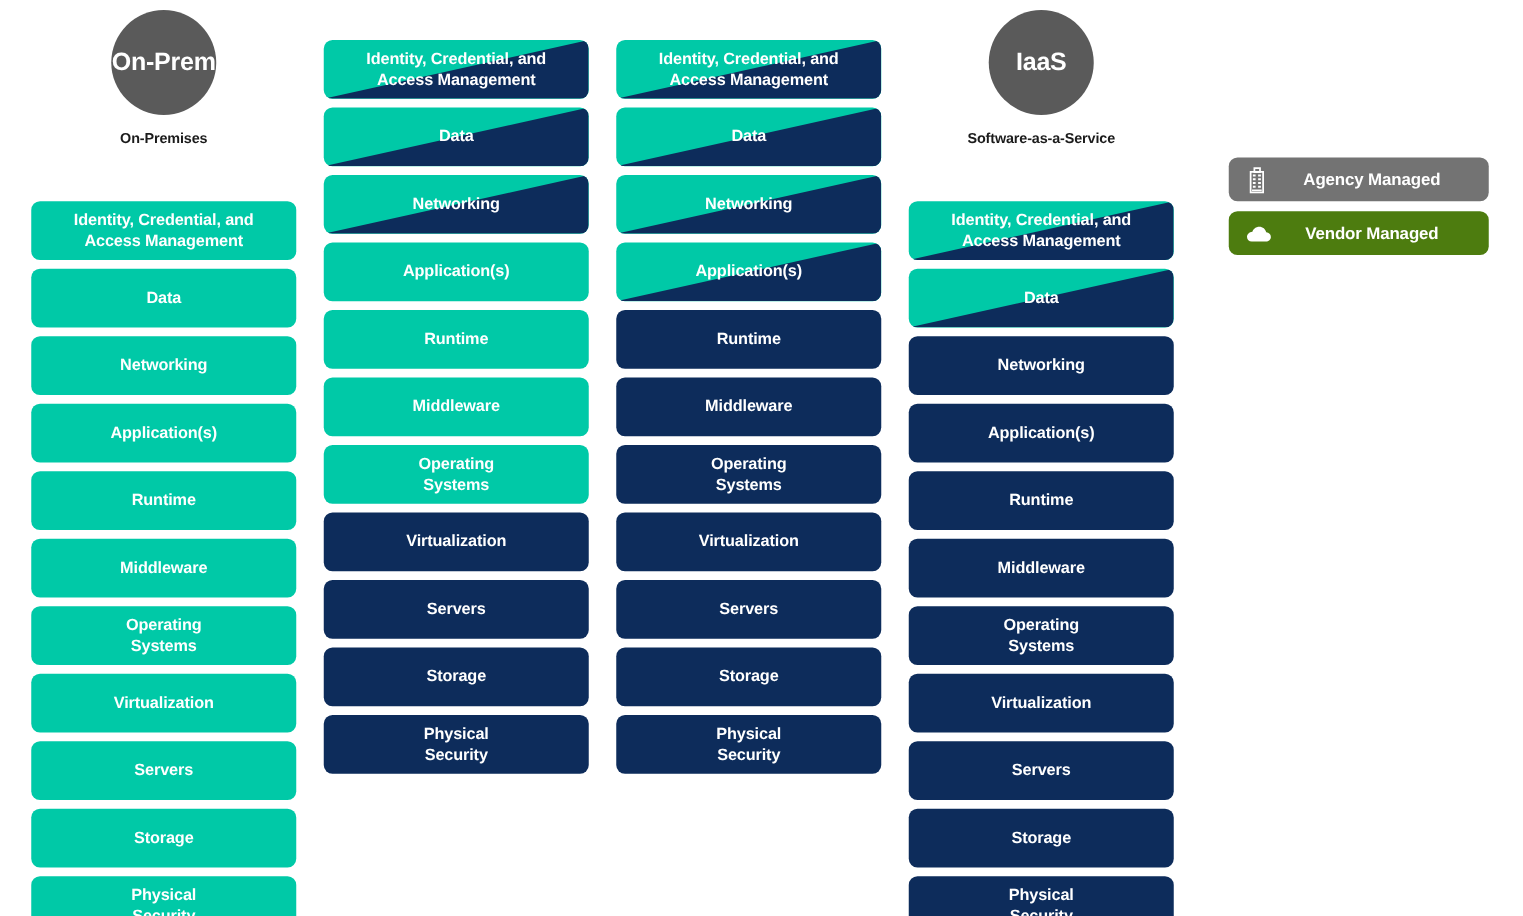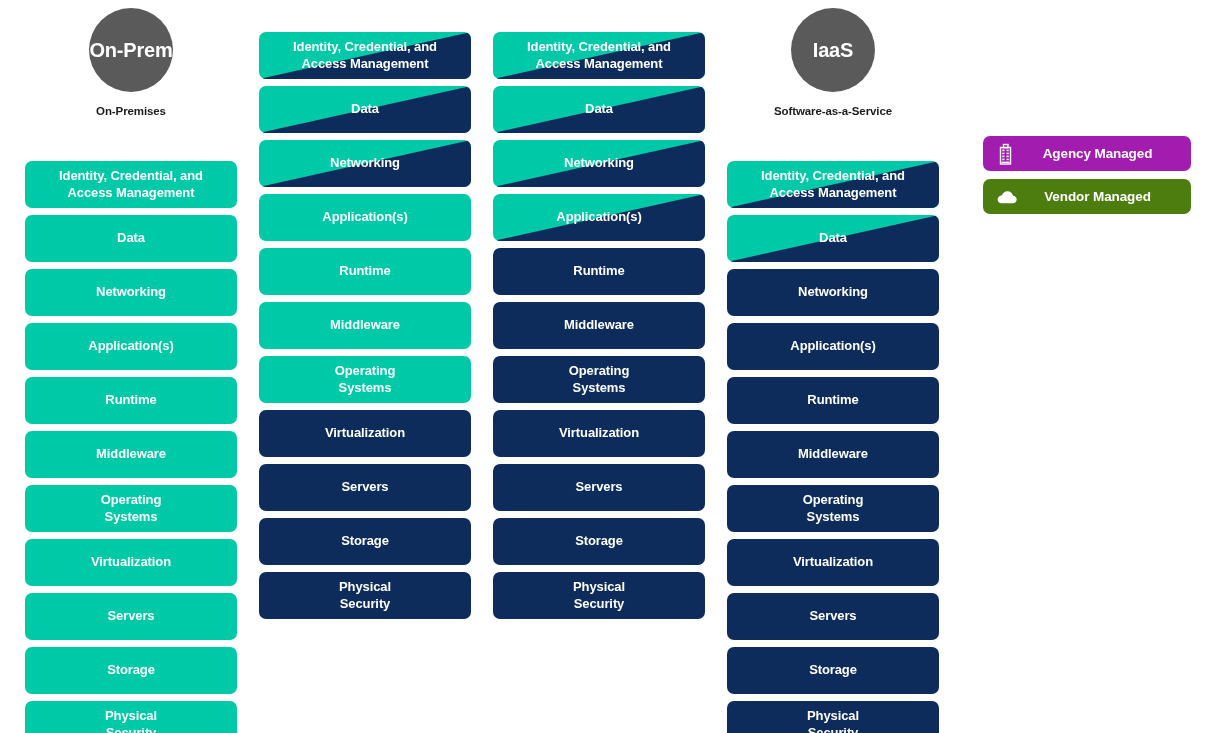--- a/index.html
+++ b/index.html
@@ -127,21 +127,21 @@
   }
 
   .legend-item {
     height: 35px;
     border-radius: 7px;
     display: flex;
     align-items: center;
     padding-left: 13px;
   }
 
-  .legend-agency { background: #a21caf; margin-top: 10px; }
+  .legend-agency { background: #737373; }
   .legend-vendor { background: #4d7c0f; }
 
   .legend-icon {
     width: 22px;
     height: 22px;
     flex: 0 0 22px;
     display: flex;
     align-items: center;
     justify-content: center;
   }

